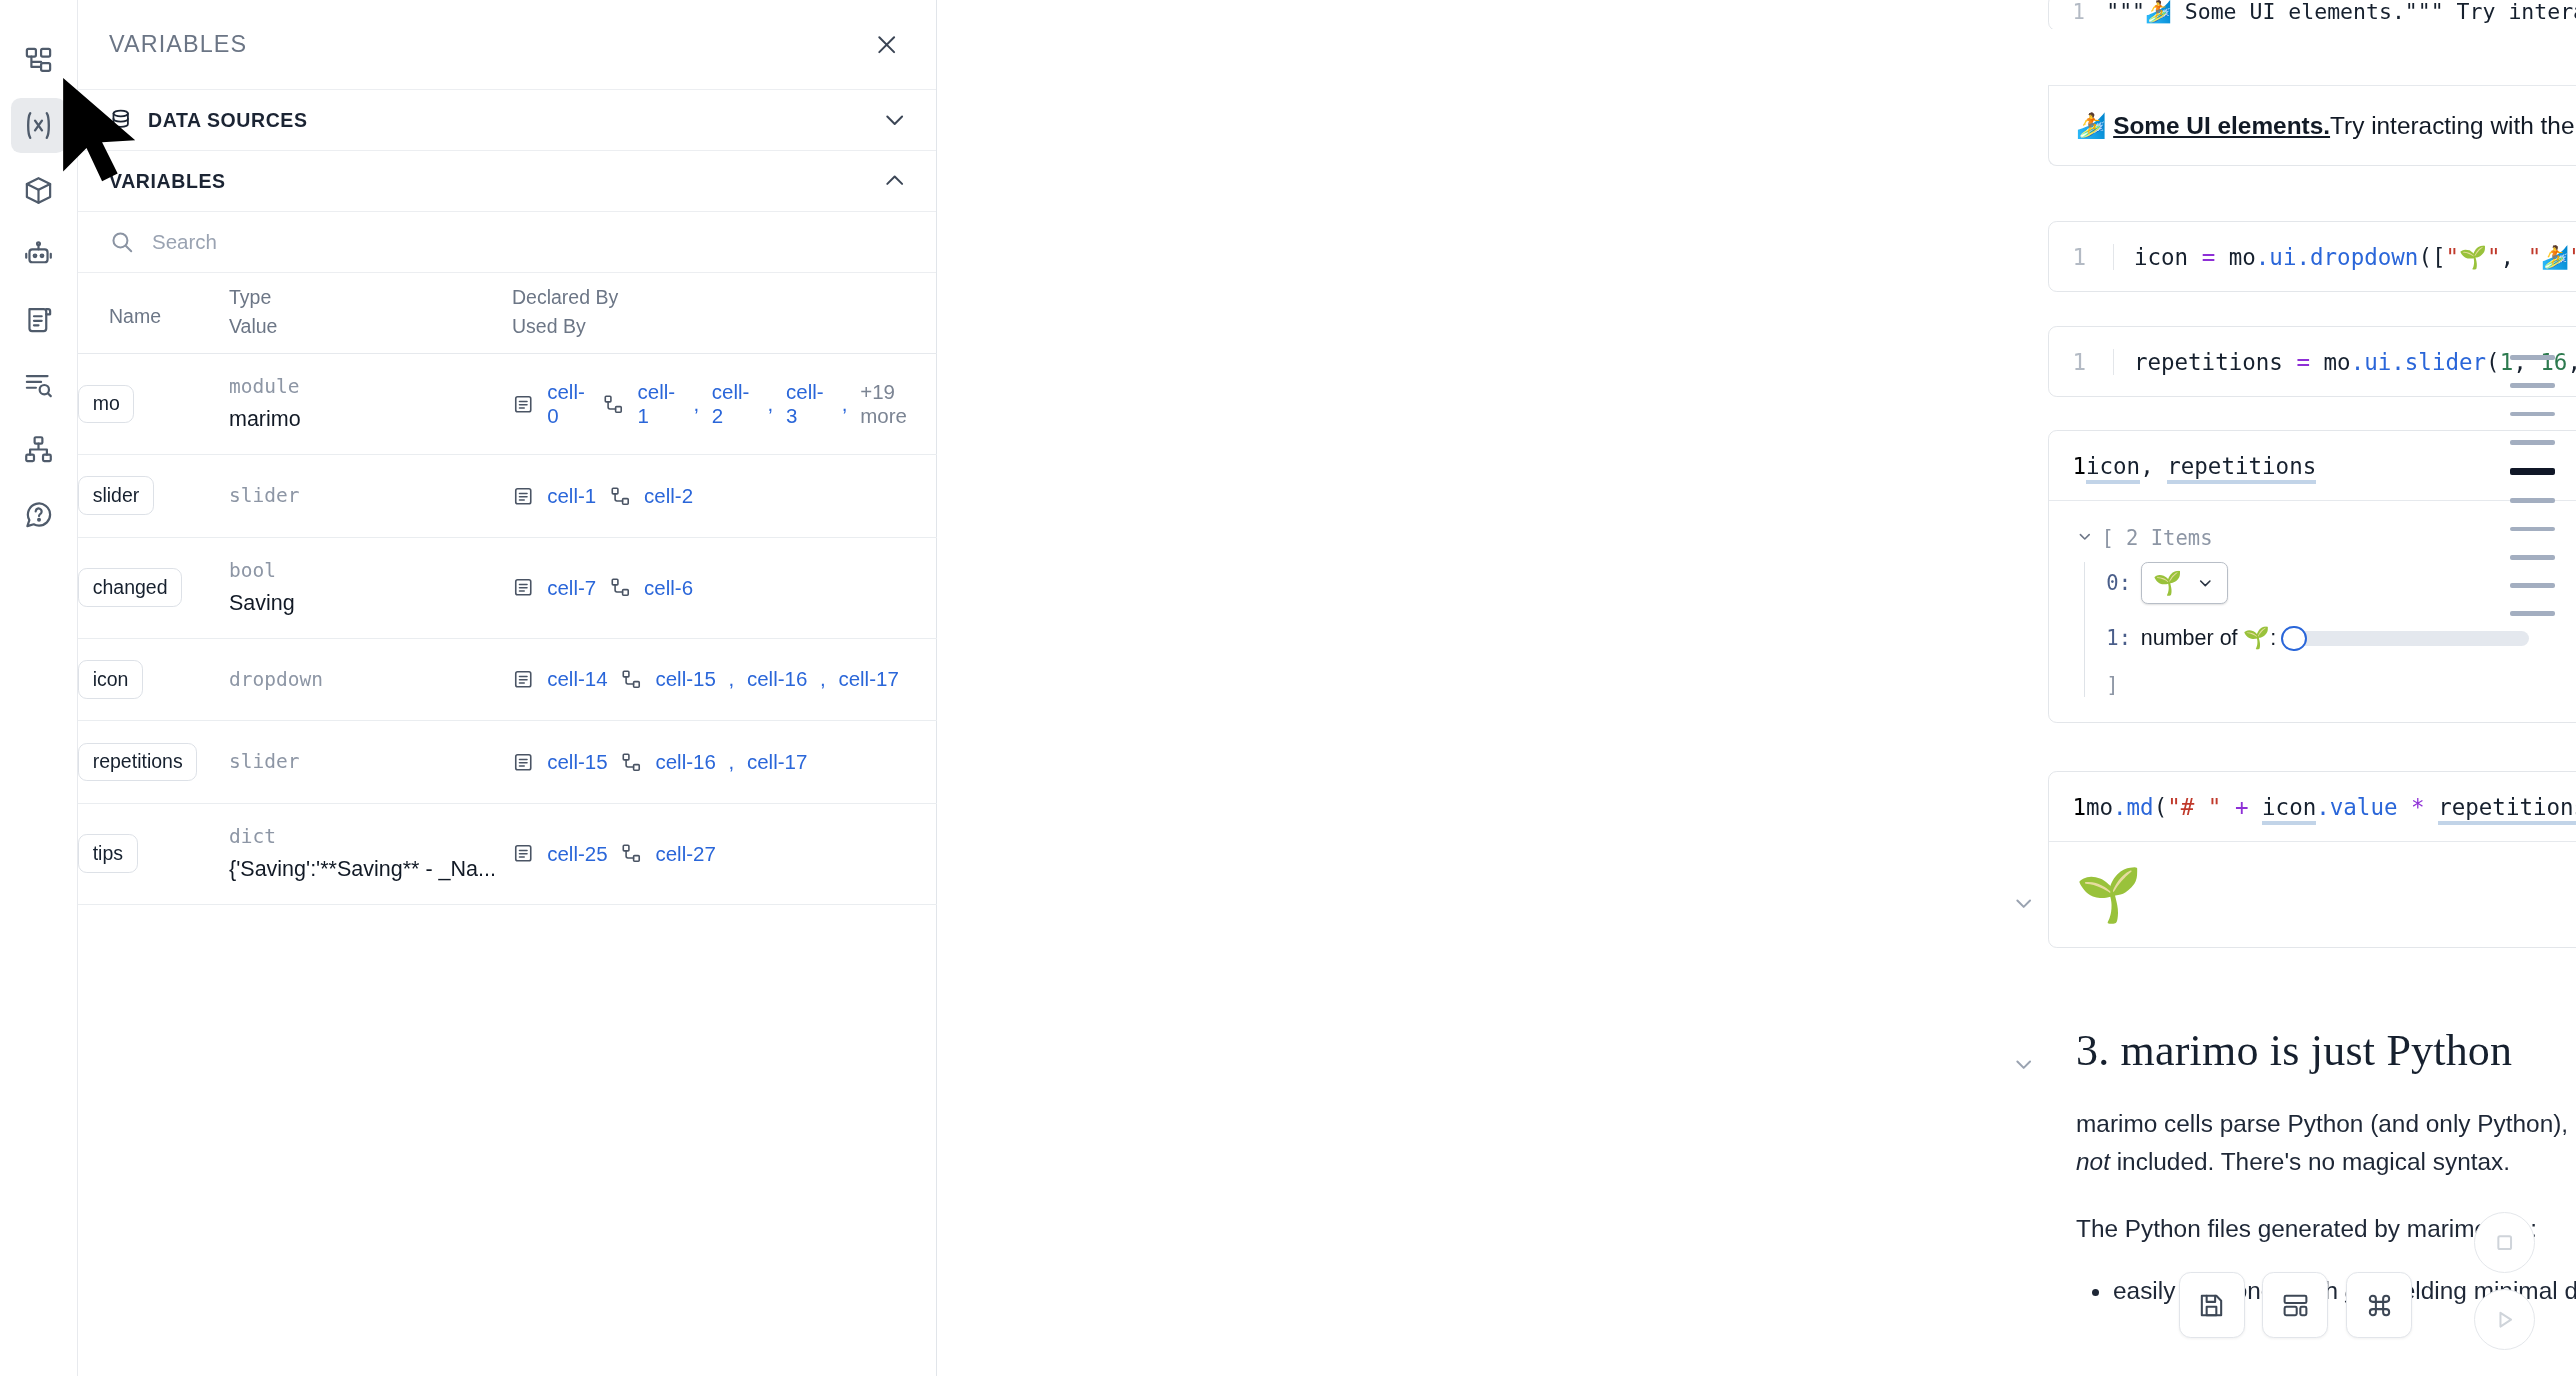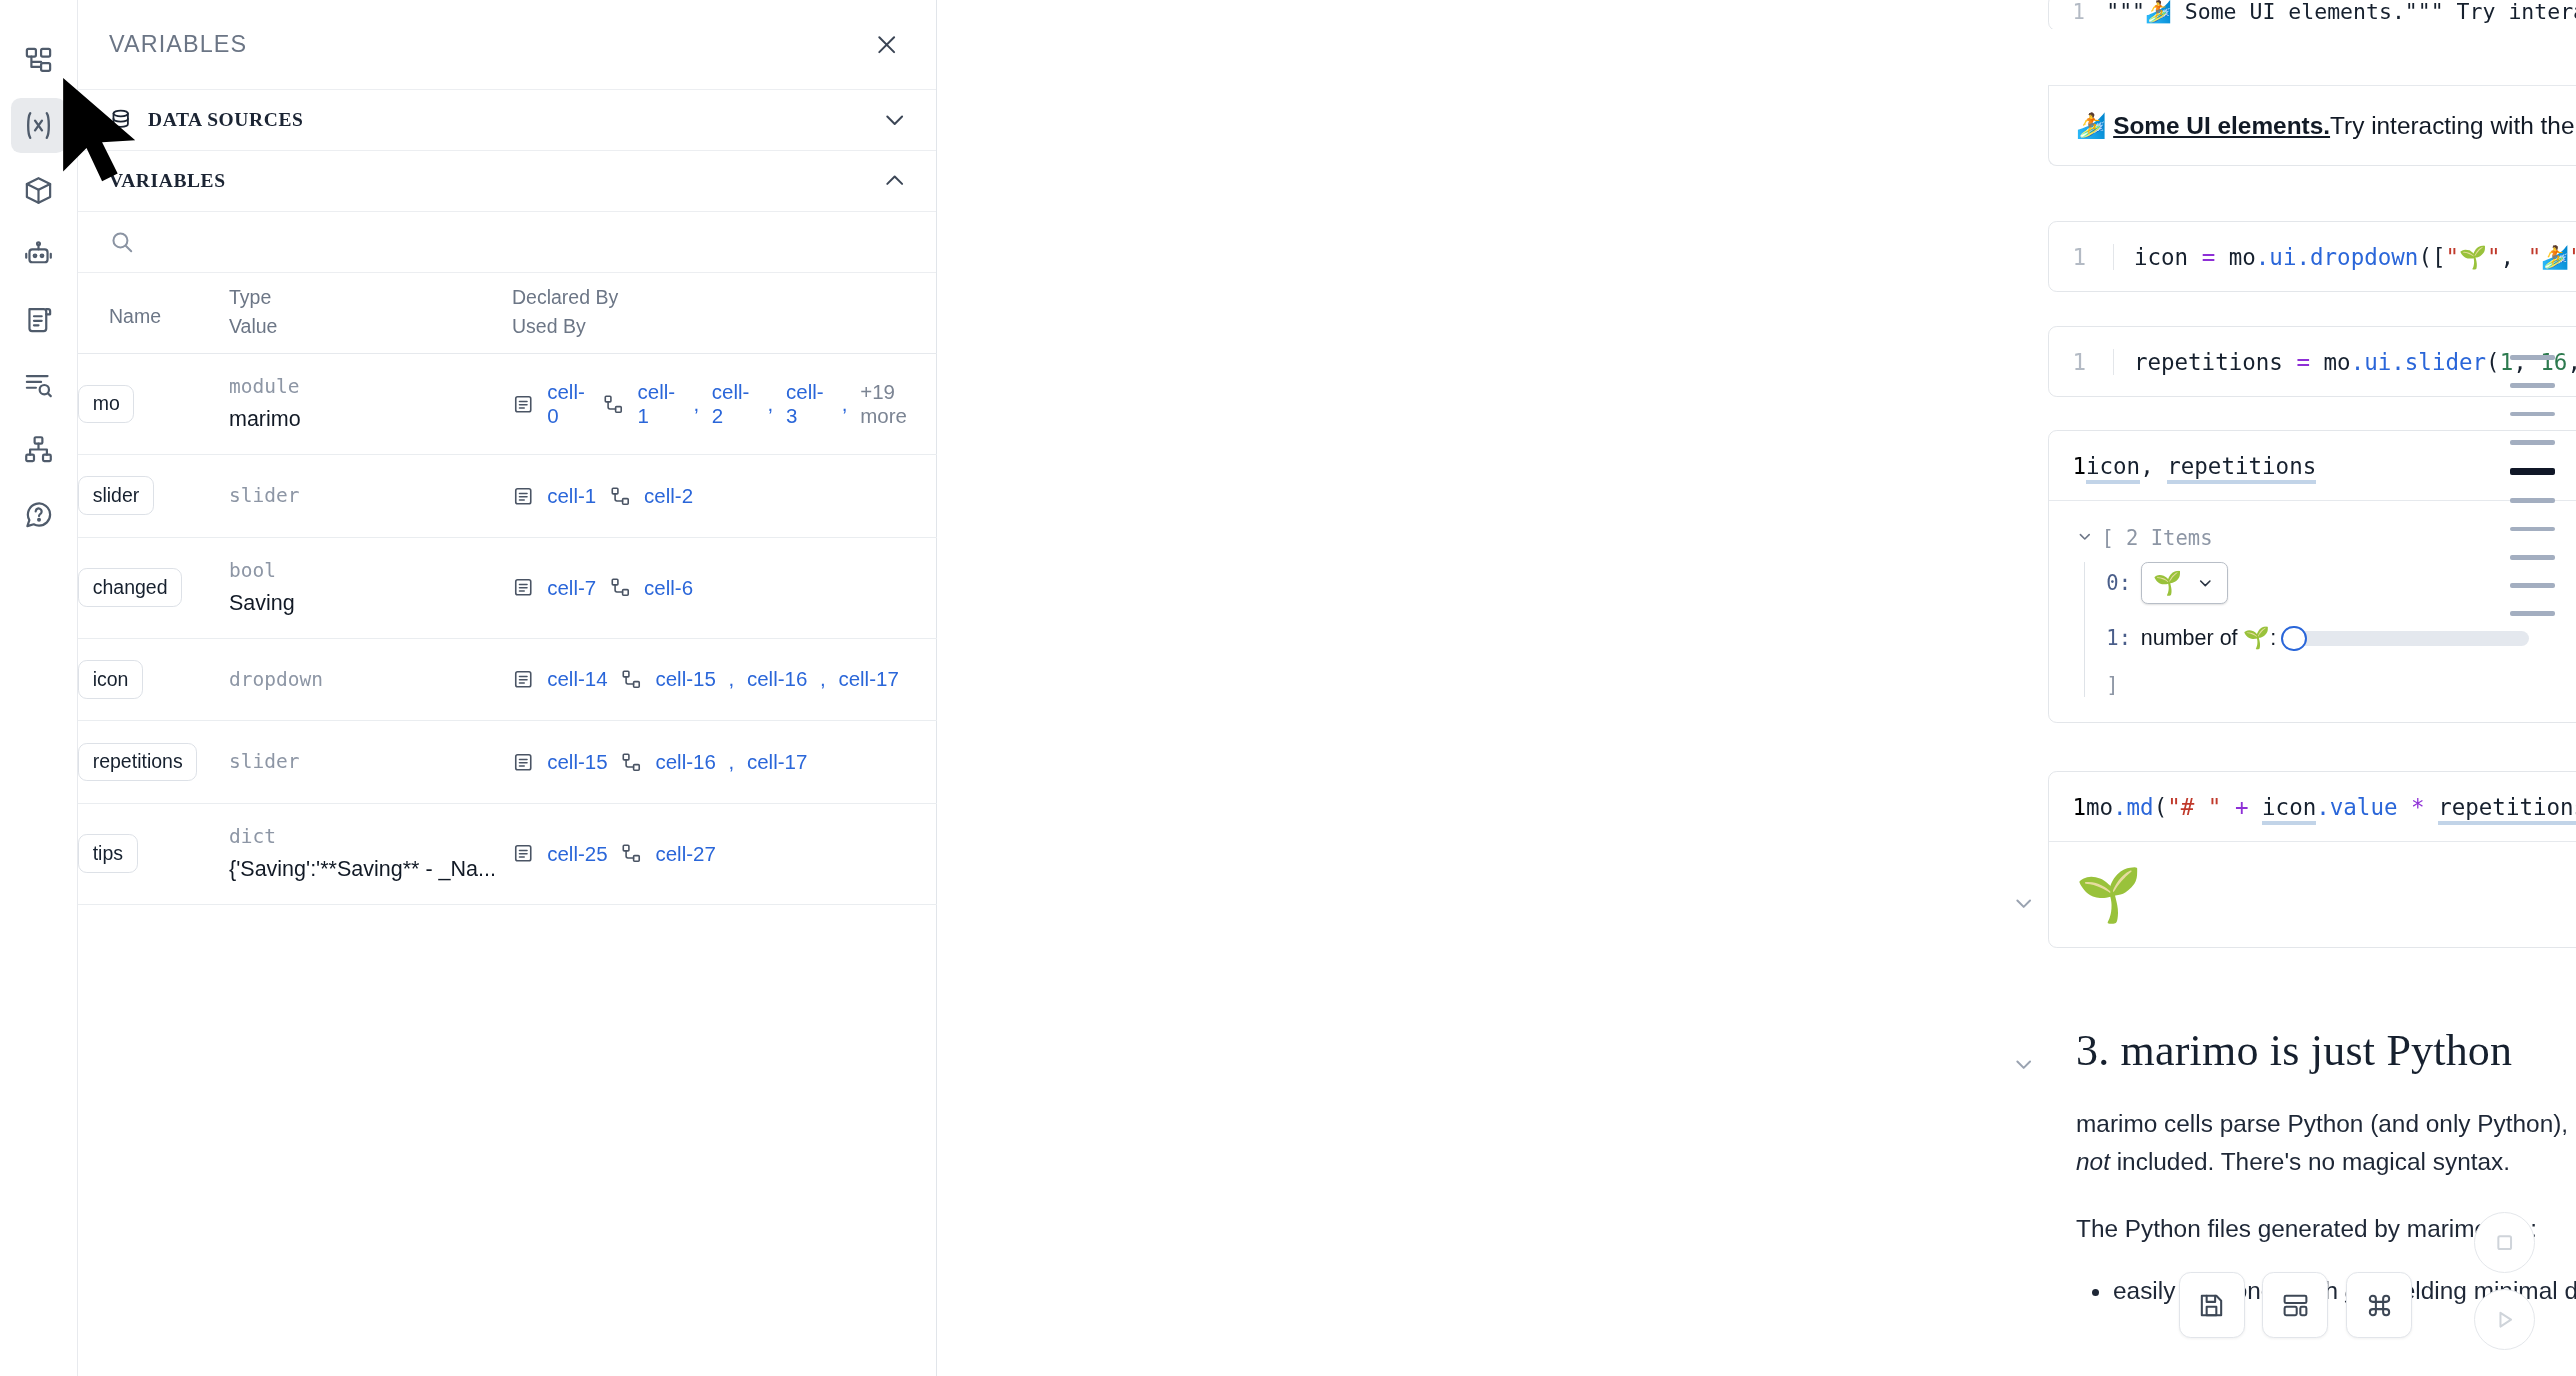--- a/index.html
+++ b/index.html
@@ -56,21 +56,20 @@
     height: 61px; flex: 0 0 61px;
     display: flex; align-items: center; gap: 15.6px;
     padding: 0 29px 0 31px;
     border-bottom: 1px solid #eceef1;
     cursor: pointer;
   }
   .section-head .sh-icon { color: #1b2433; display: flex; }
   .section-head .sh-label {
     font-size: 19.5px; font-weight: 700; letter-spacing: 0.6px; color: #1b2433;
     flex: 1;
-    font-family: Liberation Serif, serif;
   }
   .section-head .sh-chev { color: #3c4656; display: flex; }
 
   .search-row {
     height: 61px; flex: 0 0 61px;
     display: flex; align-items: center; gap: 17.6px;
     padding: 0 31px;
     border-bottom: 1px solid #eceef1;
   }
   .search-row .s-icon { color: #8b94a3; display: flex; }
@@ -376,20 +375,21 @@
       </span>
     </div>
 
     <div class="search-row">
       <span class="s-icon">
         <svg width="25.4" height="25.4" viewBox="0 0 24 24" fill="none" stroke="currentColor" stroke-width="1.9" stroke-linecap="round">
             <circle cx="10.8" cy="10.8" r="6.6"></circle>
             <path d="M15.8 15.8L21 21"></path>
           </svg>
       </span>
+      <input type="text" value="" placeholder="Search" style="">
     </div>
 
     <table class="vars">
       <colgroup>
           <col class="c-name">
           <col class="c-type">
           <col class="c-decl">
         </colgroup>
       <thead>
         <tr>

